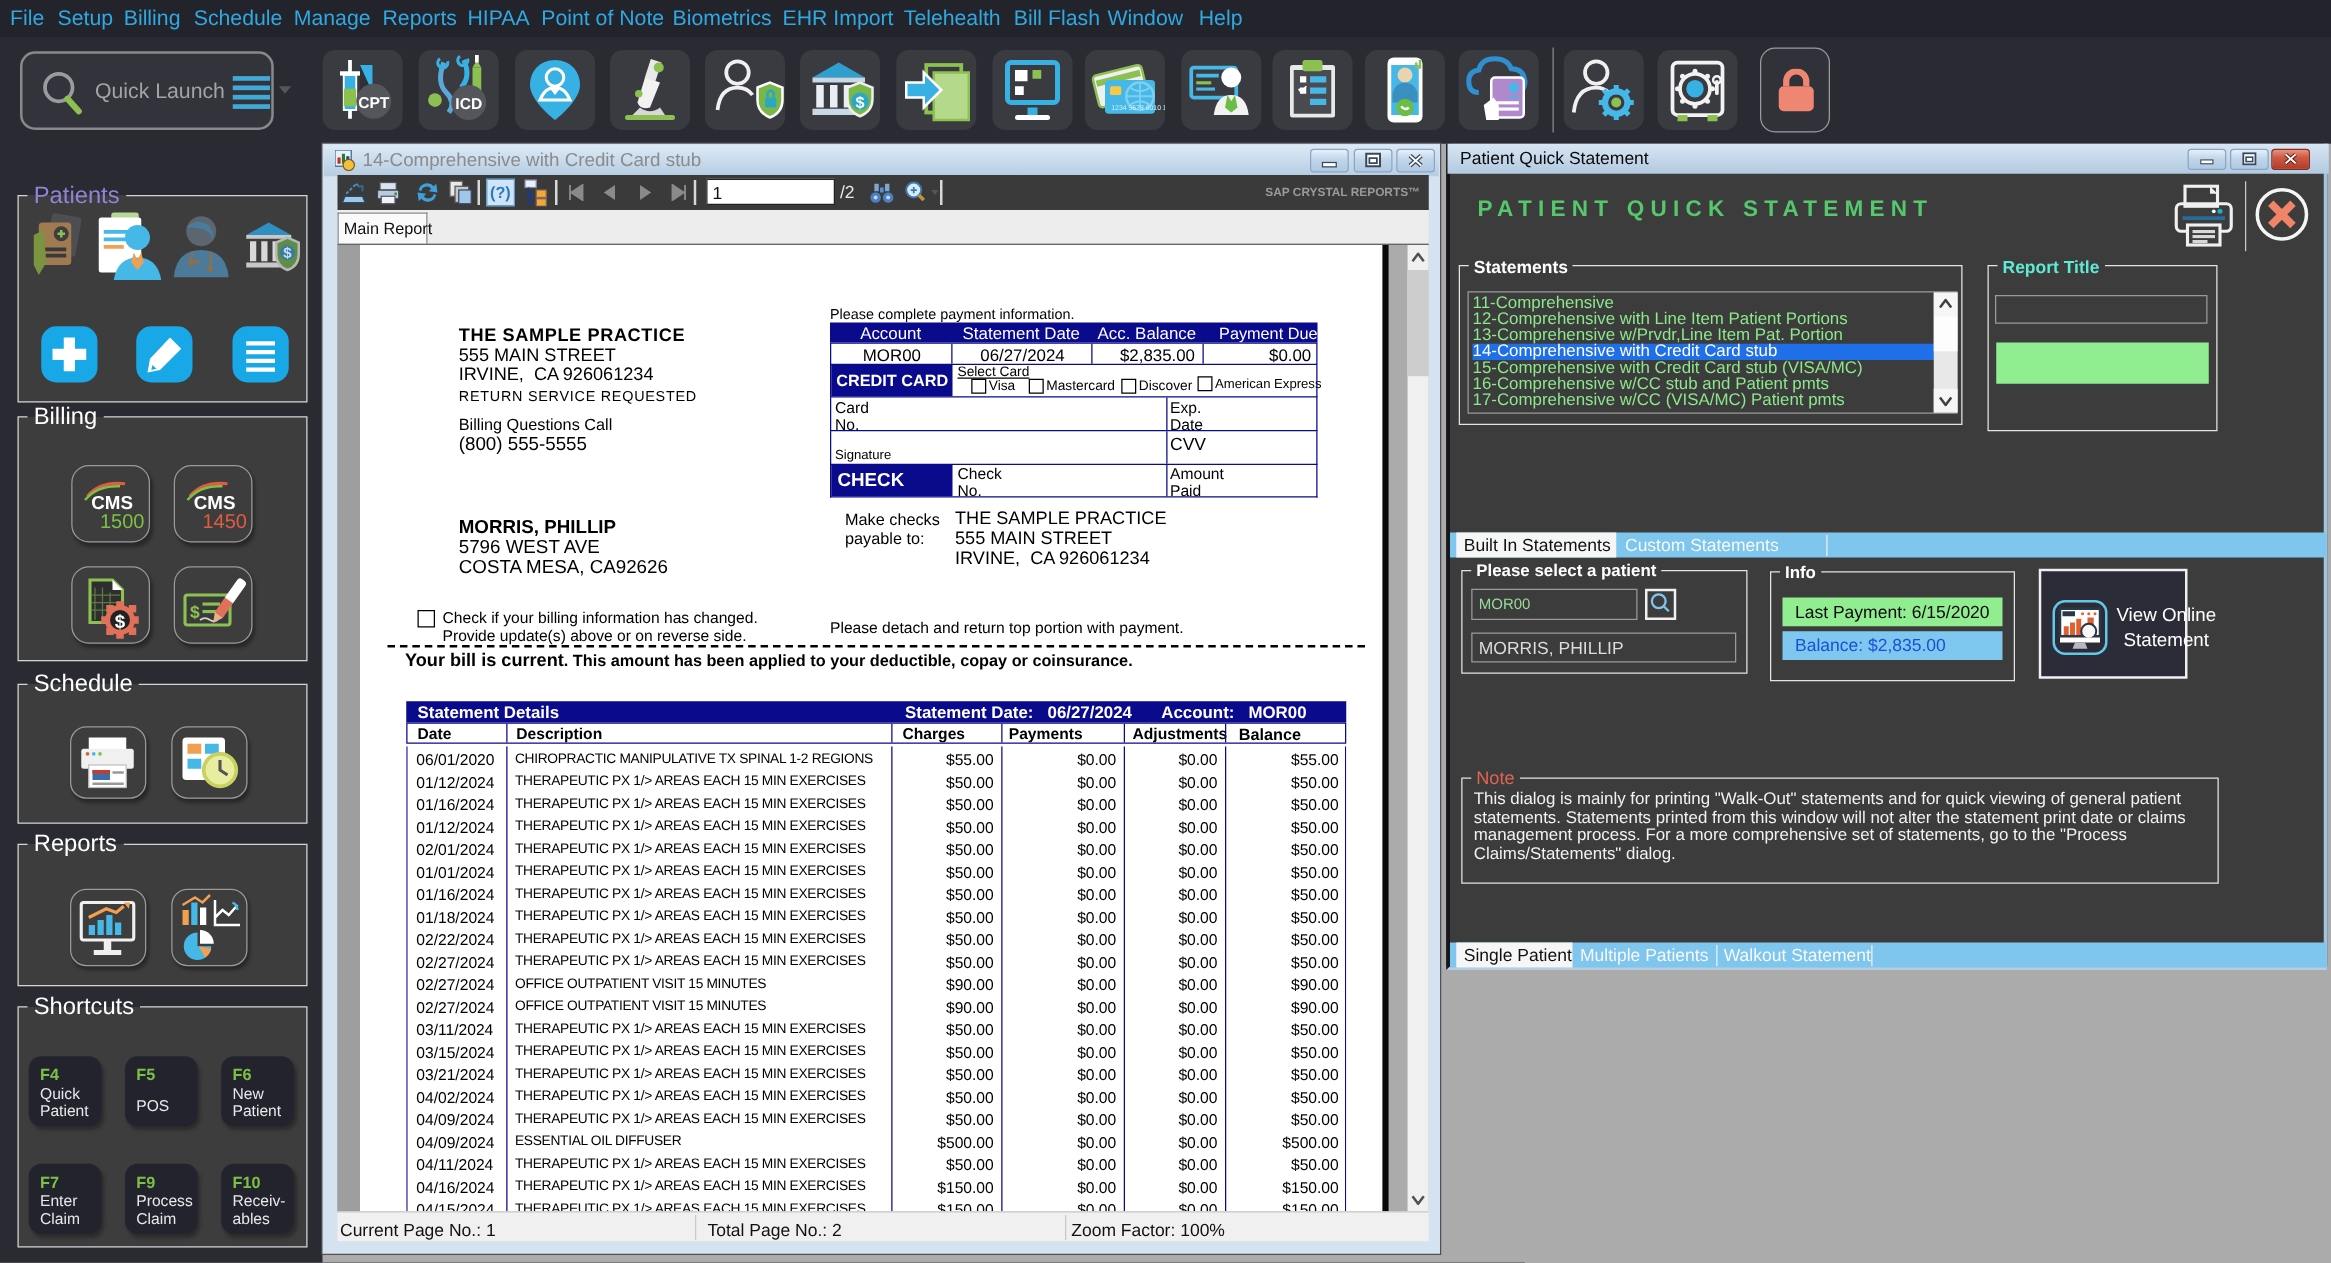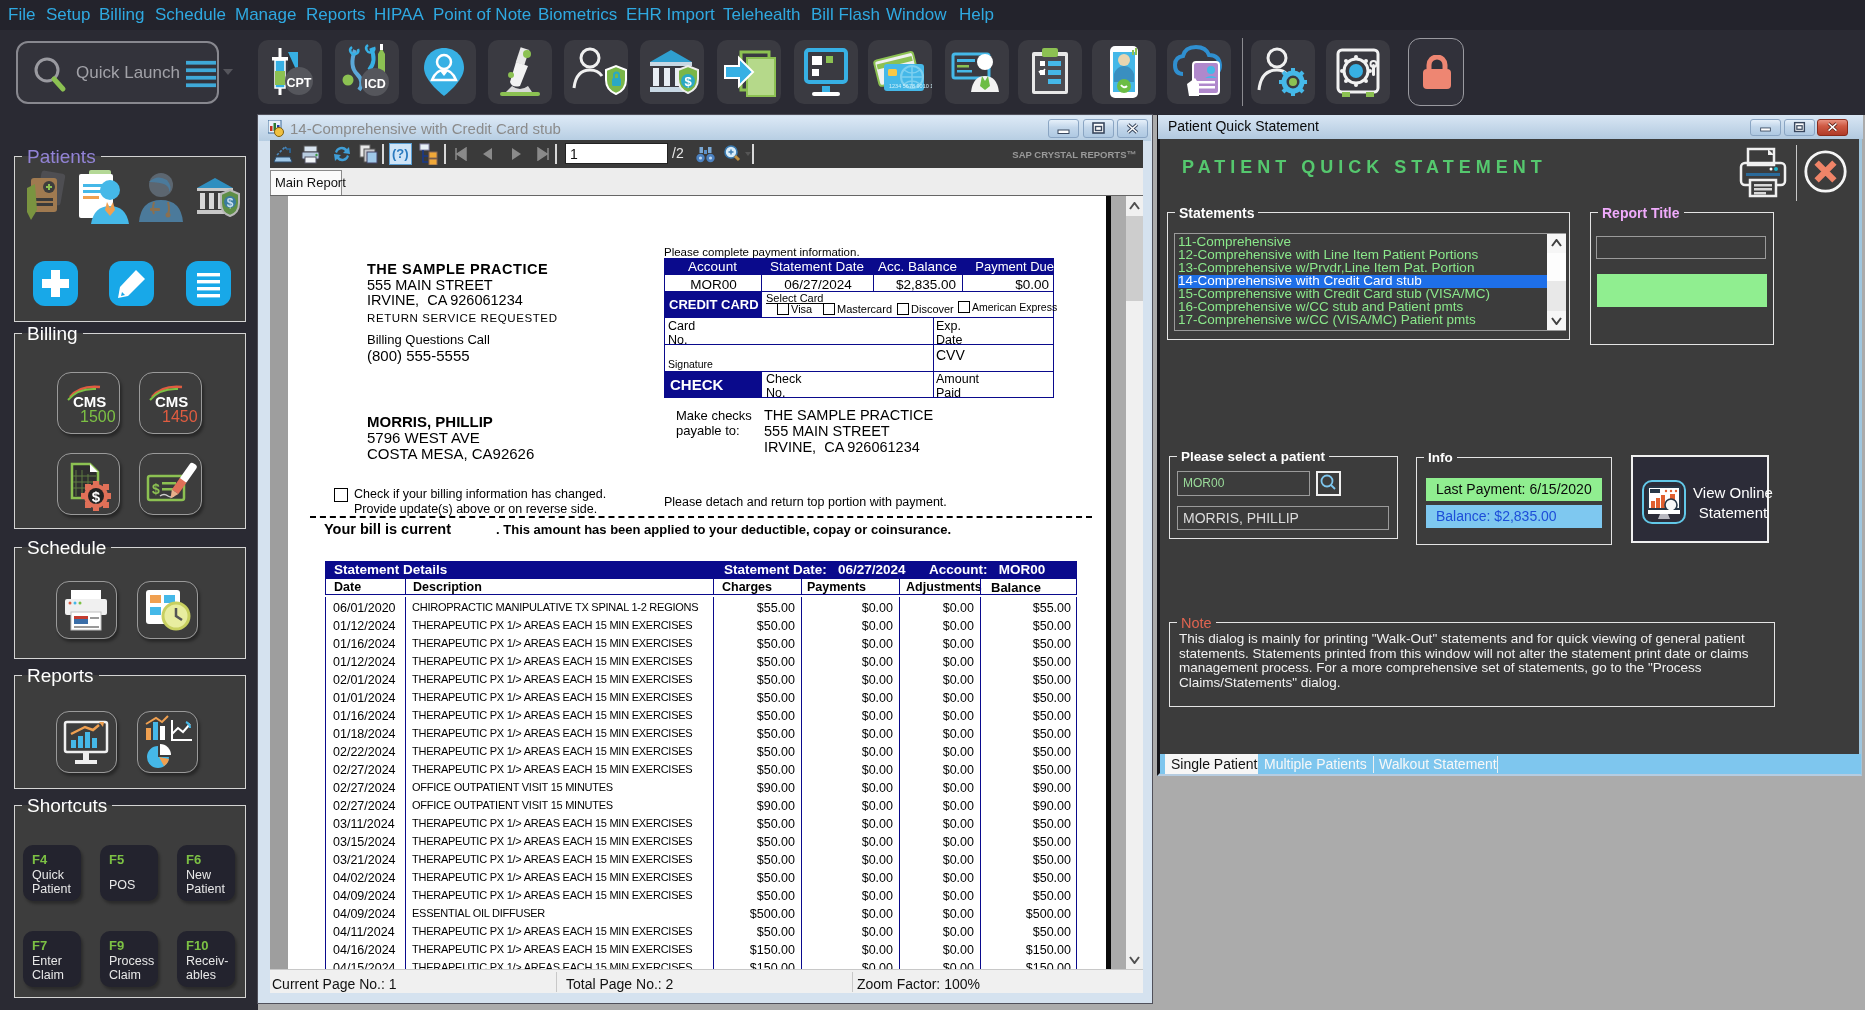--- a/index.html
+++ b/index.html
@@ -624,21 +624,21 @@
           <span class="abs" style="left:271px; top:0px; font-size:12.5px;">Amount<br>Paid</span>
         </div>
       </div>
       <span class="doc" style="left:388px; top:212px; font-size:13px; line-height:15px;">Make checks<br>payable to:</span>
       <span class="doc" style="left:476px; top:211px; font-size:14.5px; line-height:16px;">THE SAMPLE PRACTICE<br>555 MAIN STREET<br>IRVINE,&nbsp; CA 926061234</span>
 
       <div class="doc" style="left:46px; top:292px; width:14px; height:14px; border:1.5px solid #000;"></div>
       <span class="doc" style="left:66px; top:291px; font-size:12.5px; line-height:15px;">Check if your billing information has changed.<br>Provide update(s) above or on reverse side.</span>
       <span class="doc" style="left:376px; top:299px; font-size:12.5px;">Please detach and return top portion with payment.</span>
       <div class="doc" style="left:22px; top:320px; width:782px; border-top:2px dashed #000;"></div>
-      <span class="doc" style="left:36px; top:325px; font-size:14.5px; font-weight:bold;">Your bill is current<span style="font-size:13px;padding-left:45px;">. This amount has been applied to your deductible, copay or coinsurance.</span></span>
+      <span class="doc" style="left:36px; top:325px; font-size:14.5px; font-weight:bold;">Your bill is current<span style="font-size:13px;">. This amount has been applied to your deductible, copay or coinsurance.</span></span>
 
       <div class="doc" style="left:37px; top:365px; width:752px; height:408px;">
         <div class="abs navy" style="left:0; top:0; width:752px; height:17px;">
           <span class="abs" style="left:9px; top:1px; font-size:13.5px; font-weight:bold;">Statement Details</span>
           <span class="abs" style="left:399px; top:1px; font-size:13.5px; font-weight:bold;">Statement Date:&nbsp;&nbsp;&nbsp;06/27/2024</span>
           <span class="abs" style="left:604px; top:1px; font-size:13.5px; font-weight:bold;">Account:&nbsp;&nbsp;&nbsp;MOR00</span>
         </div>
         <div class="abs" style="left:0; top:17px; width:752px; height:17px; border:1px solid #0a0a8c;">
           <span class="abs" style="left:8px; top:1px; font-size:12.5px; font-weight:bold;">Date</span>
           <span class="abs" style="left:87px; top:1px; font-size:12.5px; font-weight:bold;">Description</span>
@@ -910,24 +910,31 @@
       <div class="abs" style="left:0; top:19px; width:19px; height:28px; background:#fdfdfd;"></div>
       <div class="abs" style="left:0; top:77px; width:19px; height:19px; background:#f6f6f6;">
           <svg style="position:absolute;left:4px;top:6px;" width="11" height="8" viewBox="0 0 11 8">
             <path d="M1 1 L5.5 7 L10 1" fill="none" stroke="#404040" stroke-width="2"></path>
           </svg>
         </div>
     </div>
   </div>
 
   <div class="abs" style="left:430px; top:97px; width:184px; height:133px; border:1px solid #e4e4e4;"></div>
-  <span class="abs" style="left:438px; top:90px; font-size:14px; font-weight:bold; color:#f0abfc; background:#3c3c3c; padding:0 4px;">Report Title</span>
+  <span class="abs" style="left:438px; top:90px; font-size:14px; font-weight:bold; color:#5eead4; background:#3c3c3c; padding:0 4px;">Report Title</span>
   <div class="abs" style="left:436px; top:121px; width:170px; height:23px; border:1px solid #9a9a9a;"></div>
   <div class="abs" style="left:437px; top:159px; width:170px; height:33px; background:#90ee90;"></div>
 
+  <div class="abs" style="left:0px; top:311px; width:701px; height:20px; background:#7ec6ee;">
+    <div class="abs" style="left:5px; top:0; width:128px; height:20px; background:#f6f6f6;">
+        <span class="abs" style="left:6px; top:2px; font-size:14px; color:#111; white-space:nowrap;">Built In Statements</span>
+      </div>
+    <span class="abs" style="left:140px; top:2px; font-size:14px; color:#f8f8f8; white-space:nowrap;">Custom Statements</span>
+    <div class="abs" style="left:301px; top:2px; width:1px; height:17px; background:#f0f0f0;"></div>
+  </div>
 
   <div class="abs" style="left:9px; top:341px; width:229px; height:83px; border:1px solid #e4e4e4;"></div>
   <span class="abs" style="left:17px; top:334px; font-size:13.5px; font-weight:bold; color:#fff; background:#3c3c3c; padding:0 4px;">Please select a patient</span>
   <div class="abs" style="left:17px; top:356px; width:133px; height:25px; border:1px solid #9a9a9a;">
     <span class="abs" style="left:5px; top:4px; font-size:12px; color:#9adb9a;">MOR00</span>
   </div>
   <div class="abs" style="left:156px; top:356px; width:25px; height:25px; border:2px solid #f0f0f0;">
     <svg width="21" height="21" viewBox="0 0 21 21">
         <circle cx="9" cy="8" r="5.5" fill="none" stroke="#7ec6ee" stroke-width="1.8"></circle>
         <line x1="13" y1="12" x2="17" y2="16" stroke="#7ec6ee" stroke-width="1.8"></line>
@@ -939,21 +946,21 @@
 
   <div class="abs" style="left:256px; top:342px; width:196px; height:88px; border:1px solid #e4e4e4;"></div>
   <span class="abs" style="left:264px; top:335px; font-size:13.5px; font-weight:bold; color:#fff; background:#3c3c3c; padding:0 4px;">Info</span>
   <div class="abs" style="left:266px; top:363px; width:176px; height:23px; background:#90ee90;">
     <span class="abs" style="left:10px; top:3px; font-size:14px; color:#0a0a0a;">Last Payment: 6/15/2020</span>
   </div>
   <div class="abs" style="left:266px; top:390px; width:176px; height:23px; background:#7ec8f0;">
     <span class="abs" style="left:10px; top:3px; font-size:14px; color:#1d4ed8;">Balance: $2,835.00</span>
   </div>
 
-  <div class="abs" style="left:471px; top:340px; width:138px; height:88px; background:#2c2c38; border:2px solid #f0f0f0;">
+  <div class="abs" style="left:471px; top:340px; width:119px; height:88px; background:#2c2c38; border:2px solid #f0f0f0;">
     <div class="abs" style="left:9px; top:23px; width:44px; height:44px; border:2px solid #62c8e8; border-radius:10px;">
       <svg width="40" height="40" viewBox="0 0 40 40">
         <rect x="4" y="5" width="32" height="22" fill="#fff" stroke="#283848" stroke-width="2"></rect>
         <rect x="6" y="7" width="10" height="4" fill="#283848"></rect>
         <circle cx="22" cy="9" r="1.2" fill="#e06030"></circle>
           <circle cx="27" cy="9" r="1.2" fill="#e06030"></circle>
           <circle cx="32" cy="9" r="1.2" fill="#e06030"></circle>
         <rect x="7" y="19" width="4" height="7" fill="#e06030"></rect>
         <rect x="12" y="16" width="4" height="10" fill="#e06030"></rect>
         <rect x="17" y="13" width="4" height="13" fill="#e06030"></rect>

